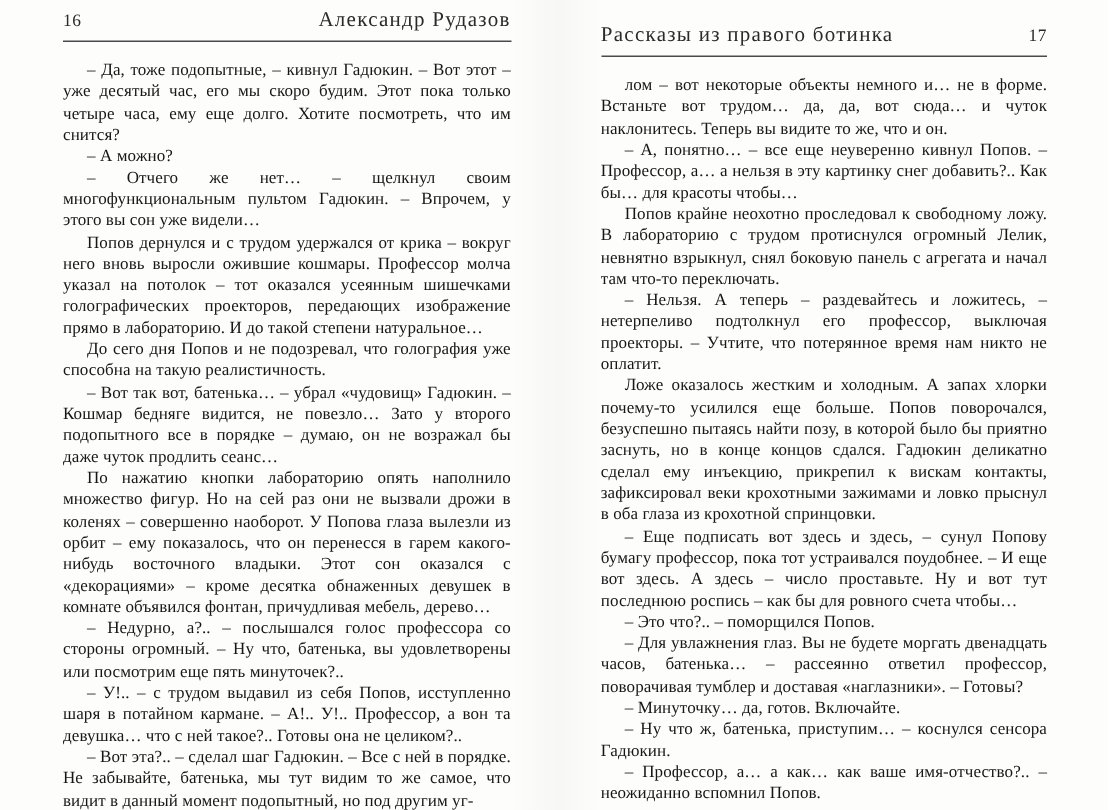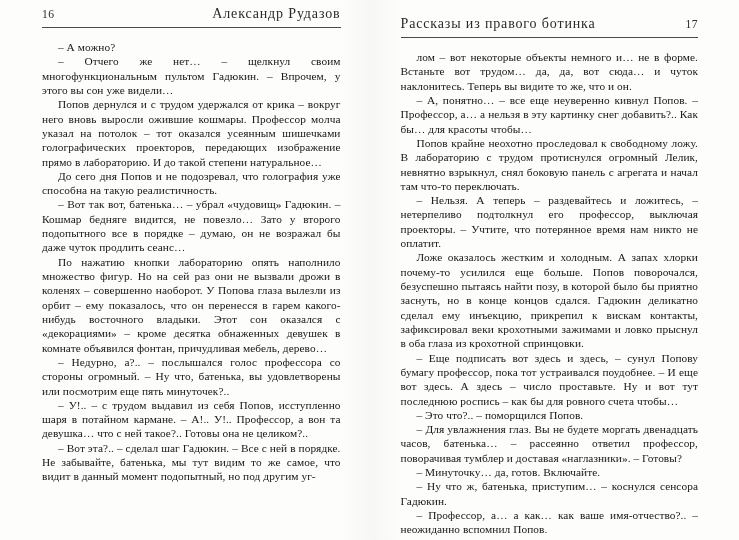--- a/index.html
+++ b/index.html
@@ -104,20 +104,21 @@
 <div class="spread">
 
   <div class="page page-left">
 
     <div class="running-head">
       <span class="folio">16</span>
       <span class="head-title">Александр Рудазов</span>
     </div>
 
     <div class="textblock">
+      <p>– Да, тоже подопытные, – кивнул Гадюкин. – Вот этот – уже десятый час, его мы скоро будим. Этот пока только четыре часа, ему еще долго. Хотите посмотреть, что им снится?</p>
       <p>– А можно?</p>
       <p>– Отчего же нет… – щелкнул своим многофункциональным пультом Гадюкин. – Впрочем, у этого вы сон уже видели…</p>
       <p>Попов дернулся и с трудом удержался от крика – вокруг него вновь выросли ожившие кошмары. Профессор молча указал на потолок – тот оказался усеянным шишечками голографических проекторов, передающих изображение прямо в лабораторию. И до такой степени натуральное…</p>
       <p>До сего дня Попов и не подозревал, что голография уже способна на такую реалистичность.</p>
       <p>– Вот так вот, батенька… – убрал «чудовищ» Гадюкин. – Кошмар бедняге видится, не повезло… Зато у второго подопытного все в порядке – думаю, он не возражал бы даже чуток продлить сеанс…</p>
       <p>По нажатию кнопки лабораторию опять наполнило множество фигур. Но на сей раз они не вызвали дрожи в коленях – совершенно наоборот. У Попова глаза вылезли из орбит – ему показалось, что он перенесся в гарем какого-нибудь восточного владыки. Этот сон оказался с «декорациями» – кроме десятка обнаженных девушек в комнате объявился фонтан, причудливая мебель, дерево…</p>
       <p>– Недурно, а?.. – послышался голос профессора со стороны огромный. – Ну что, батенька, вы удовлетворены или посмотрим еще пять минуточек?..</p>
       <p>– У!.. – с трудом выдавил из себя Попов, исступленно шаря в потайном кармане. – А!.. У!.. Профессор, а вон та девушка… что с ней такое?.. Готовы она не целиком?..</p>
       <p>– Вот эта?.. – сделал шаг Гадюкин. – Все с ней в порядке. Не забывайте, батенька, мы тут видим то же самое, что видит в данный момент подопытный, но под другим уг-</p>
     </div>

